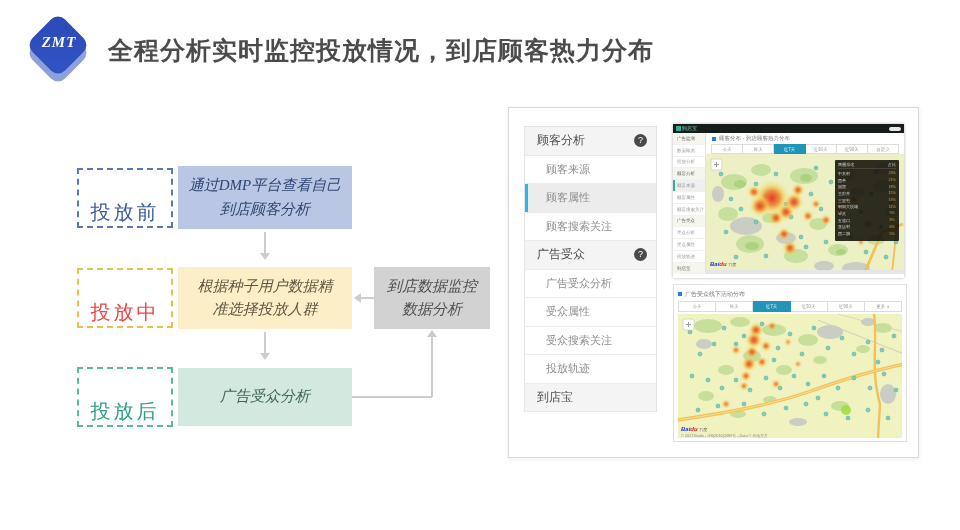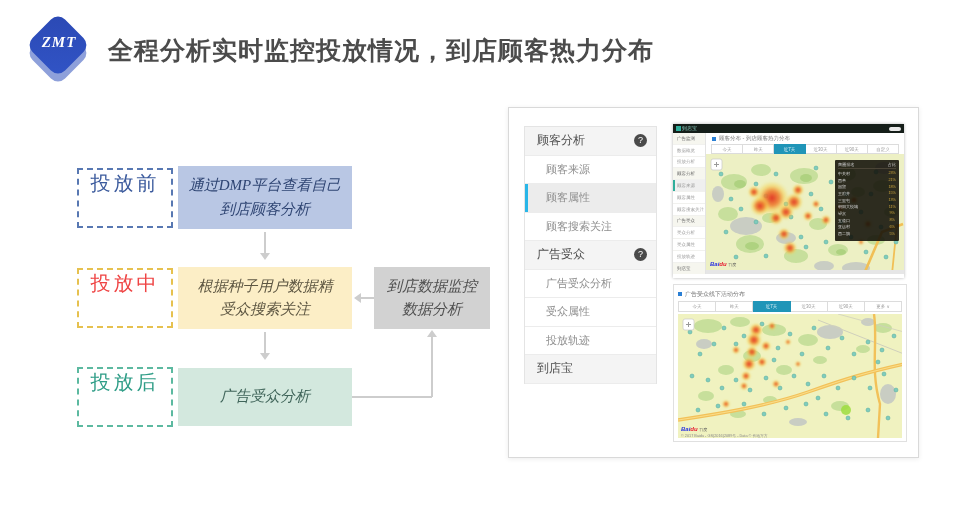--- a/index.html
+++ b/index.html
@@ -6,21 +6,21 @@
   body{width:960px;height:530px;position:relative;font-family:"Liberation Sans","DejaVu Sans",sans-serif;overflow:hidden;}
 
   
   .logo-wrap{position:absolute;left:20px;top:8px;width:78px;height:84px;}
   .logo-shadow{position:absolute;left:15px;top:22px;width:46px;height:46px;border-radius:10px;transform:rotate(45deg);background:#8ea0da;}
   .logo-diamond{position:absolute;left:15px;top:14px;width:46px;height:46px;border-radius:10px;transform:rotate(45deg);background:linear-gradient(135deg,#2b49b4,#3154c6);}
   .logo-text{position:absolute;left:0;top:26px;width:78px;text-align:center;color:#fff;font-family:"Liberation Serif","DejaVu Serif",serif;font-style:italic;font-weight:bold;font-size:15px;letter-spacing:1px;}
   .page-title{position:absolute;left:108px;top:34px;font-size:25px;font-weight:bold;color:#4b4b4b;letter-spacing:1px;}
 
   
-  .stage{position:absolute;width:92px;height:56px;display:flex;align-items:flex-start;justify-content:center;font-family:"Liberation Serif","DejaVu Serif",serif;font-size:20px;letter-spacing:3px;background:#fff;}
+  .stage{position:absolute;width:92px;height:56px;display:flex;align-items:flex-end;justify-content:center;font-family:"Liberation Serif","DejaVu Serif",serif;font-size:20px;letter-spacing:3px;background:#fff;}
   .stage.before{left:77px;top:168px;border:2px dashed #5878b2;color:#3c5b9d;}
   .stage.during{left:77px;top:268px;border:2px dashed #e6c14f;color:#ef4444;font-family:Liberation Mono, monospace;}
   .stage.after {left:77px;top:367px;border:2px dashed #5cb9a0;color:#2f9d87;}
 
   .fbox{position:absolute;display:flex;align-items:center;justify-content:center;text-align:center;font-family:"Liberation Serif","DejaVu Serif",serif;font-size:15px;line-height:1.55;white-space:pre-line;font-style:italic;}
   .fbox.blue  {left:178px;top:166px;width:174px;height:63px;background:#b9c7e4;color:#2f4573;}
   .fbox.yellow{left:178px;top:267px;width:174px;height:62px;background:#fceec6;color:#5d5642;}
   .fbox.teal  {left:178px;top:368px;width:174px;height:58px;background:#d3e8de;color:#40655a;}
   .fbox.gray  {left:374px;top:267px;width:116px;height:62px;background:#d2d2d2;color:#4f4f4f;}
 
@@ -105,21 +105,21 @@
 <div class="stage during">
     <span>投放中</span>
   </div>
 <div class="stage after">
     <span>投放后</span>
   </div>
 
 <div class="fbox blue">通过DMP平台查看自己
 到店顾客分析</div>
 <div class="fbox yellow">根据种子用户数据精
-受众搜索关注</div>
+准选择投放人群</div>
 <div class="fbox teal">广告受众分析</div>
 <div class="fbox gray">到店数据监控
 数据分析</div>
 
 <div class="aline" style="left:264px;top:232px;width:1.5px;height:22px;"></div>
 <div class="ahead down" style="left:260px;top:253px;"></div>
 <div class="aline" style="left:264px;top:332px;width:1.5px;height:22px;"></div>
 <div class="ahead down" style="left:260px;top:353px;"></div>
 <div class="aline" style="left:360px;top:297px;width:14px;height:1.5px;"></div>
 <div class="ahead left" style="left:354px;top:293px;"></div>
@@ -145,20 +145,23 @@
     </div>
     <div class="side-row hdr">
       <span class="lbl">广告受众</span>
       <span class="help">?</span>
     </div>
     <div class="side-row">
       <span class="lbl">广告受众分析</span>
     </div>
     <div class="side-row">
       <span class="lbl">受众属性</span>
+    </div>
+    <div class="side-row">
+      <span class="lbl">受众搜索关注</span>
     </div>
     <div class="side-row">
       <span class="lbl">投放轨迹</span>
     </div>
     <div class="side-row hdr">
       <span class="lbl">到店宝</span>
     </div>
   </div>
 
   <div class="shot">

